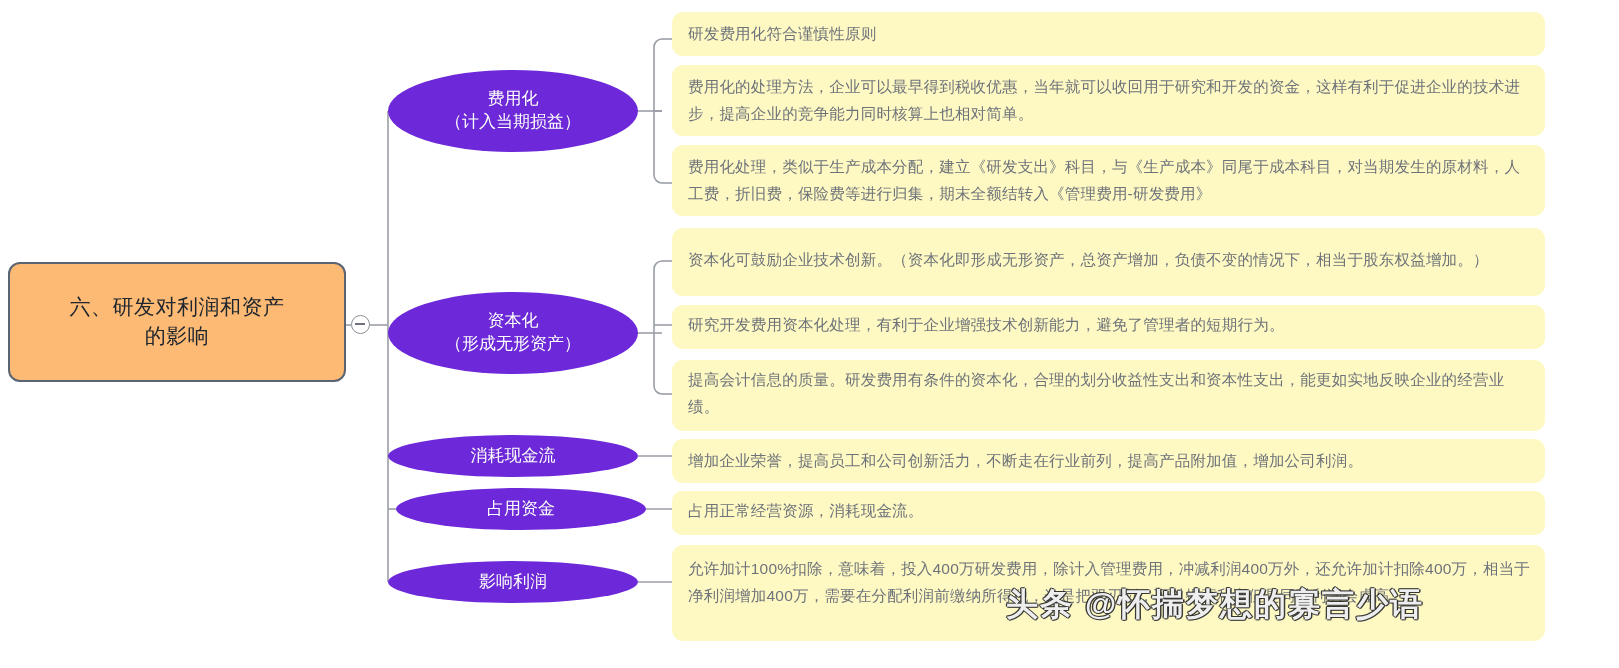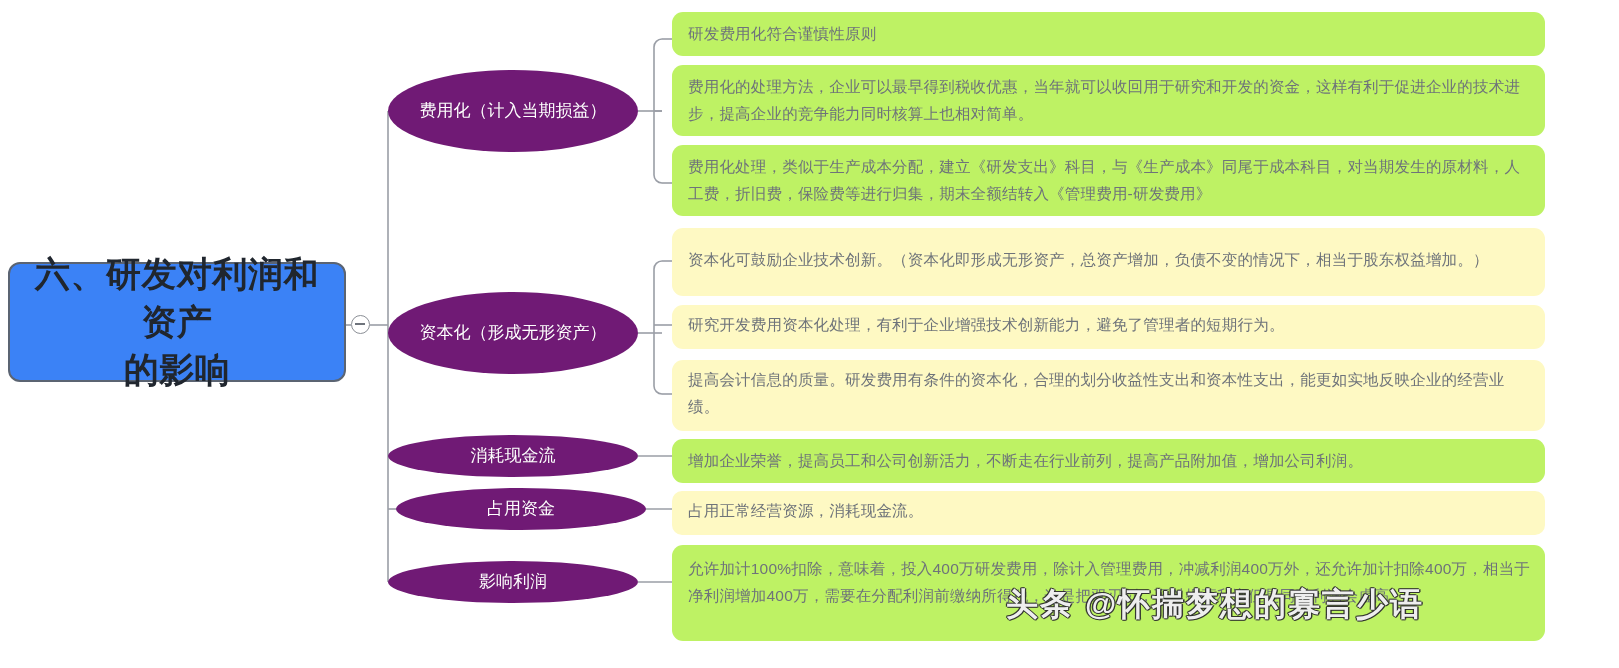--- a/index.html
+++ b/index.html
@@ -26,31 +26,31 @@
   }
 
   
   .root-node {
     position: absolute;
     left: 8px;
     top: 262px;
     width: 338px;
     height: 120px;
     box-sizing: border-box;
-    background: #3b82f6;
+    background: #fdba74;
     border: 2.5px solid #5b6472;
     border-radius: 12px;
     display: flex;
     align-items: center;
     justify-content: center;
     text-align: center;
     padding: 4px 18px;
     color: #20262e;
-    font-size: 35px;
-    font-weight: bold;
+    font-size: 21px;
+    font-weight: normal;
     line-height: 1.38;
     letter-spacing: .5px;
   }
 
   
   .collapse-toggle {
     position: absolute;
     left: 351px;
     top: 315px;
     width: 19px;
@@ -68,25 +68,25 @@
     top: 7.2px;
     width: 10px;
     height: 1.6px;
     background: #6f747c;
   }
 
   
   .topic {
     position: absolute;
     box-sizing: border-box;
-    background: #701a75;
+    background: #6d28d9;
     border-radius: 50%;
     color: #ffffff;
     display: flex;
-    flex-direction: row;
+    flex-direction: column;
     align-items: center;
     justify-content: center;
     text-align: center;
     line-height: 1.34;
     font-size: 17px;
     z-index: 4;
     text-shadow: 0 0 1px rgba(0,0,0,.10);
   }
   .topic .sub { font-size: 17px; }
 
@@ -103,21 +103,21 @@
     border-radius: 11px;
     padding: 8px 14px 9px 16px;
     color: #6e737a;
     font-size: 15.5px;
     line-height: 1.75;
     letter-spacing: .2px;
     display: flex;
     align-items: center;
     z-index: 3;
   }
-  .leaf.gray { background: #bef264; }
+  .leaf.gray { background: #fef9c3; }
   .leaf.blue { background: #fef9c3; font-family: Liberation Mono, monospace; }
 
   .leaf-e1 { left: 672px; top: 12px;  width: 873px; min-height: 38px; }
   .leaf-e2 { left: 672px; top: 65px;  width: 873px; min-height: 68px; align-items: center; }
   .leaf-e3 { left: 672px; top: 145px; width: 873px; min-height: 68px; }
   .leaf-c1 { left: 672px; top: 228px; width: 873px; min-height: 68px; }
   .leaf-c2 { left: 672px; top: 305px; width: 873px; min-height: 40px; text-align: right; }
   .leaf-c3 { left: 672px; top: 360px; width: 873px; min-height: 68px; }
   .leaf-i1 { left: 672px; top: 439px; width: 873px; min-height: 38px; }
   .leaf-f1 { left: 672px; top: 491px; width: 873px; min-height: 38px; border-radius: 10px; }

